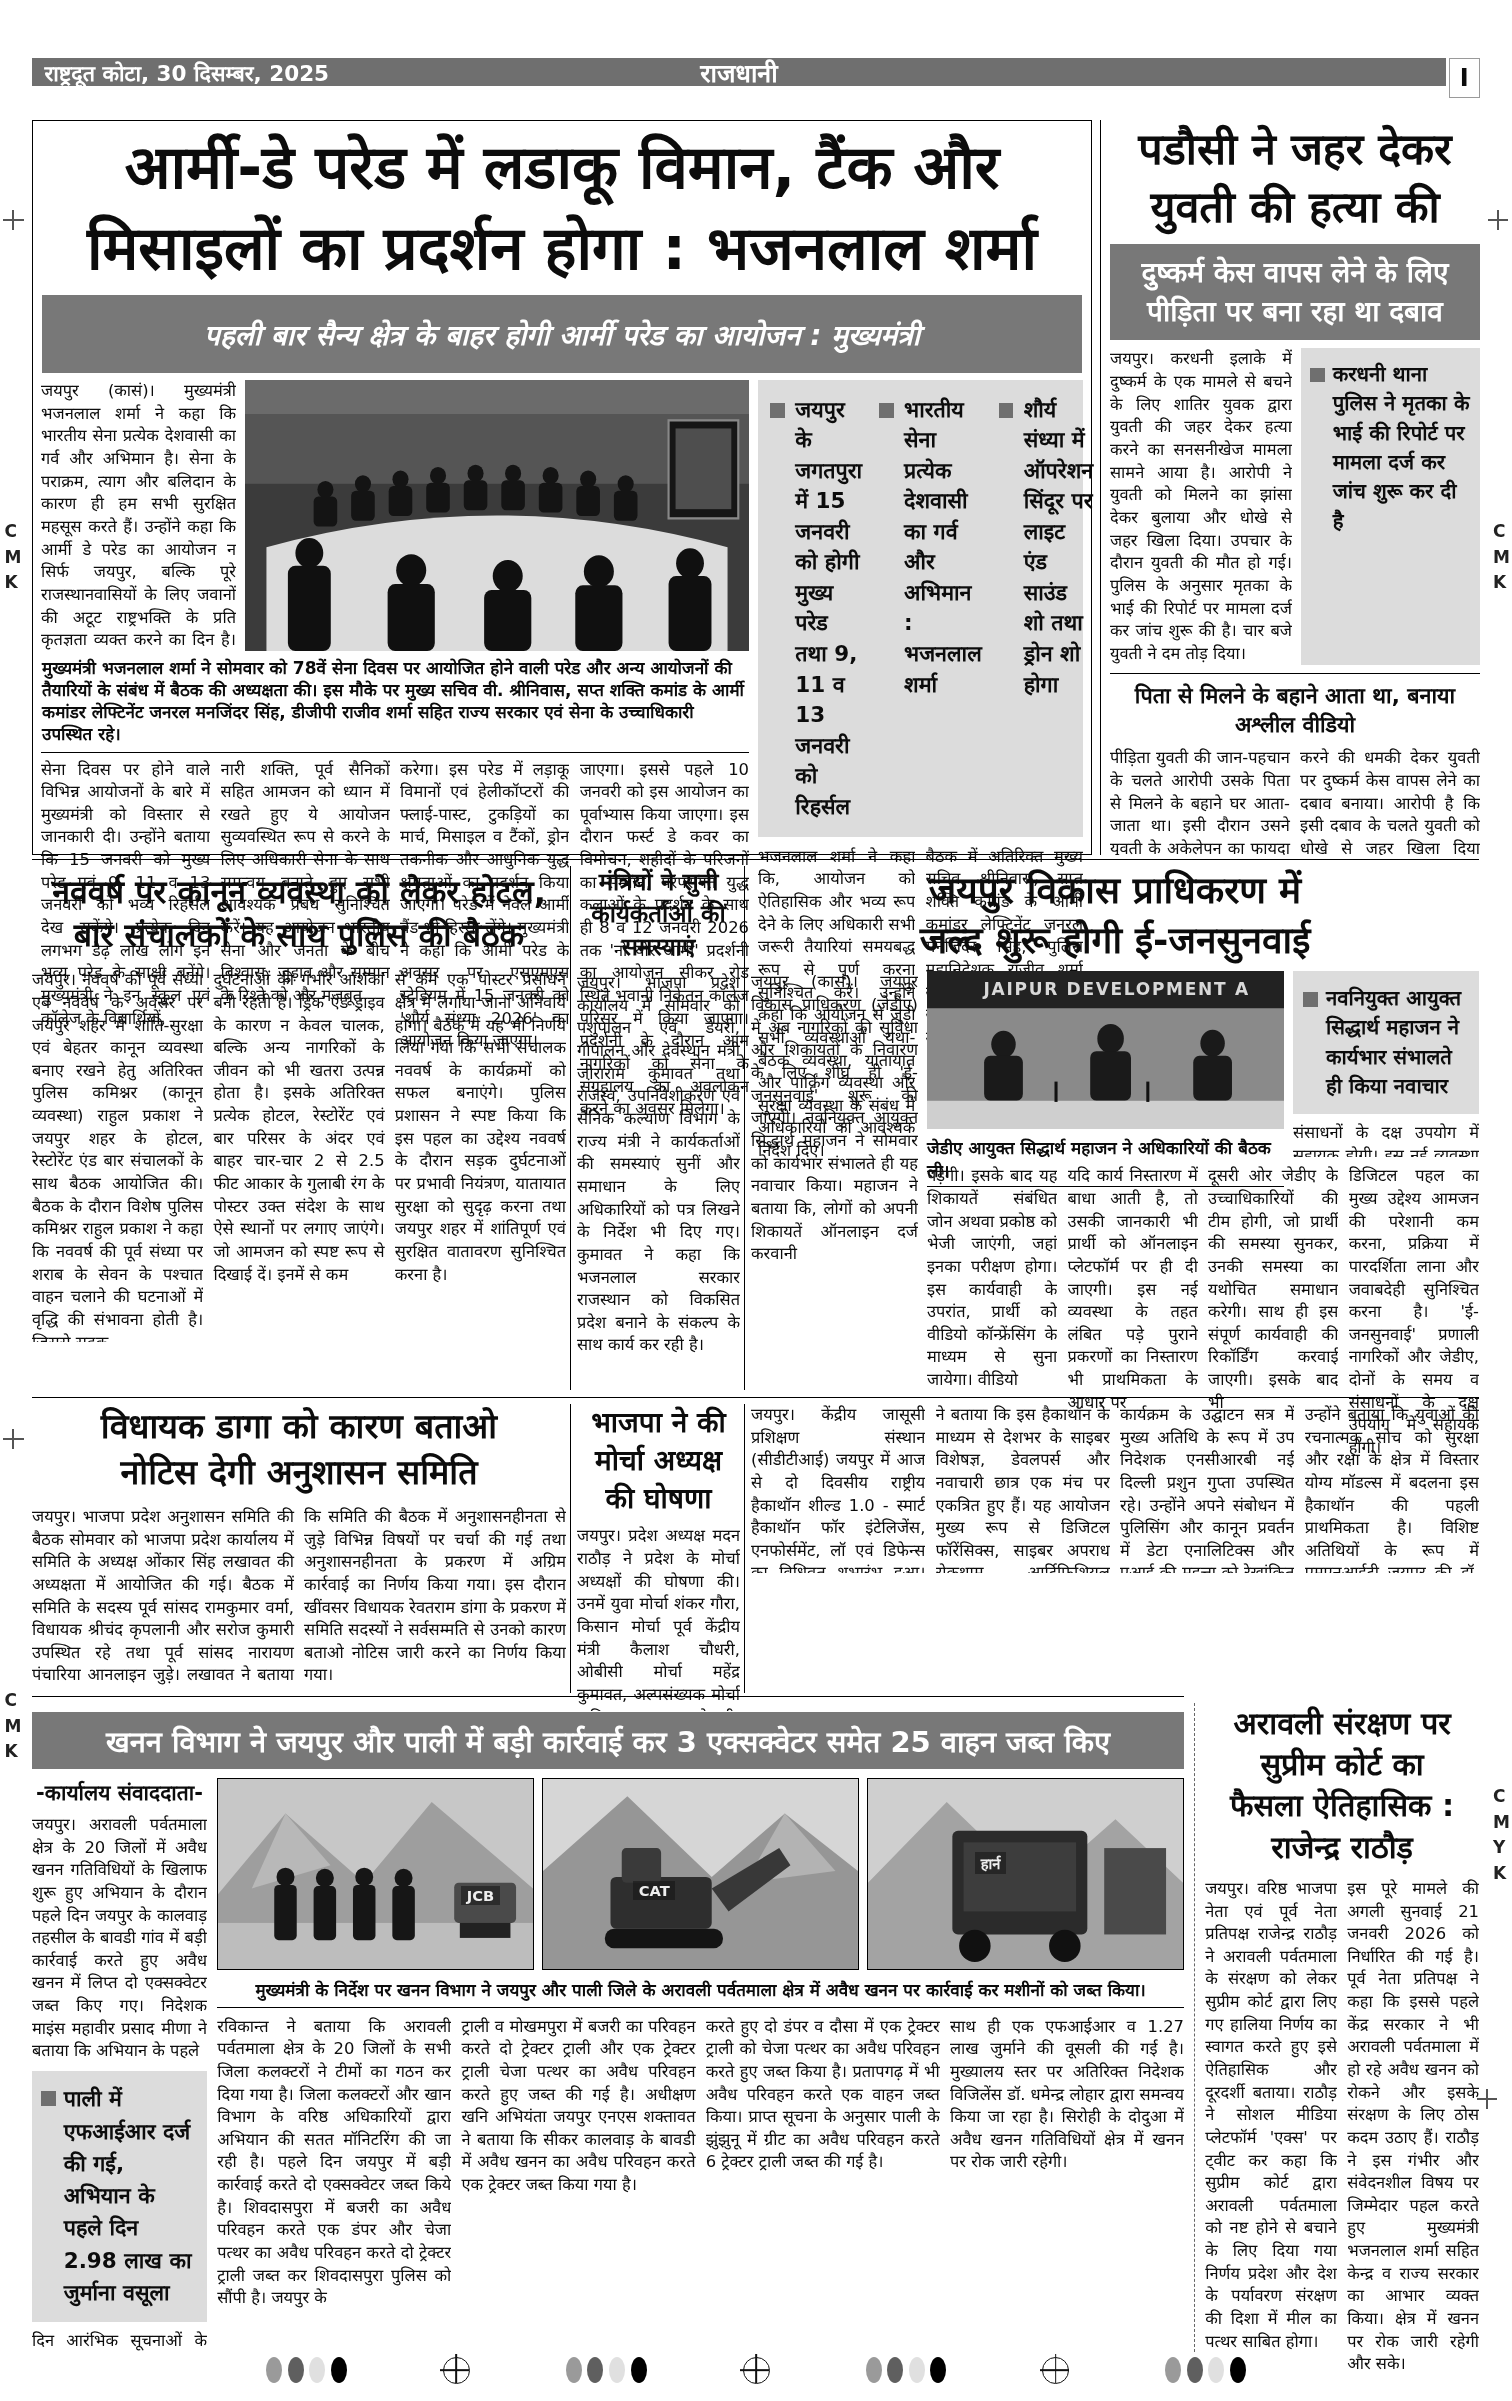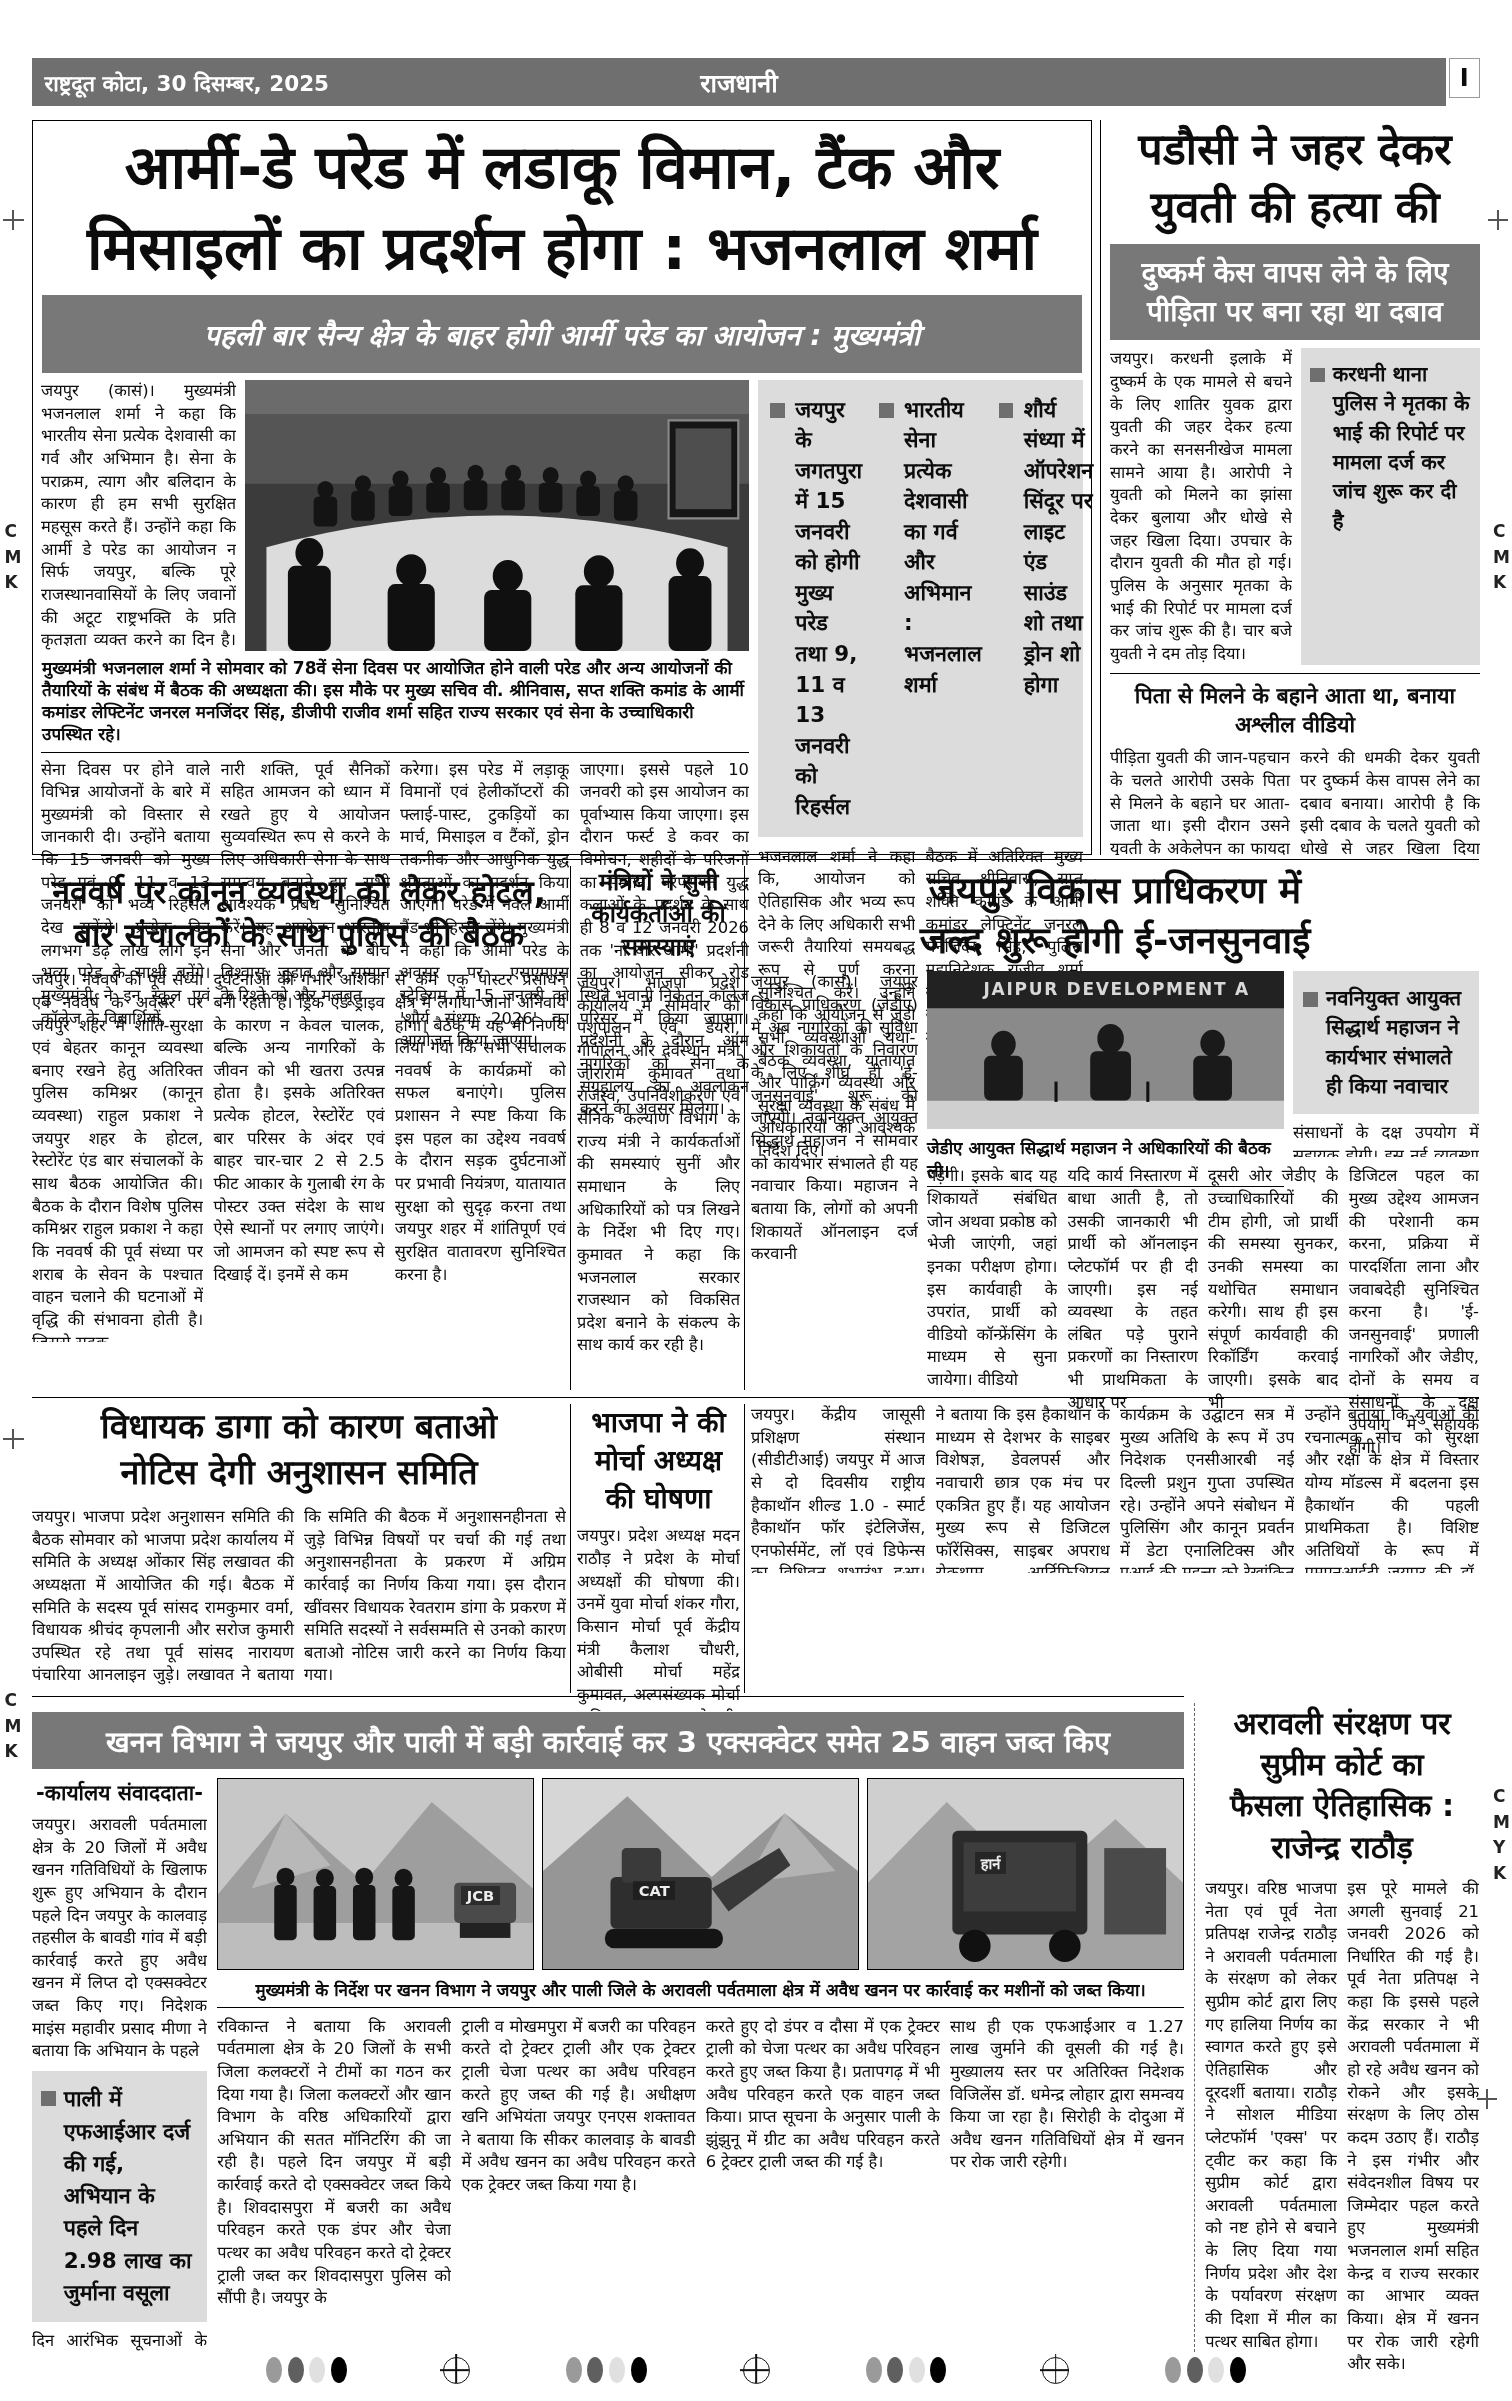--- a/index.html
+++ b/index.html
@@ -1,20 +1,20 @@
 <!DOCTYPE html>
 <html style="font-size:9px"><head>
 <meta charset="utf-8">
 <style>
   html,body{margin:0;padding:0;background:#ffffff;}
   #page{position:relative;width:1512px;height:2401px;background:#fff;color:#0c0c0c;
         font-family:"DejaVu Sans","Liberation Sans",sans-serif;overflow:hidden;}
   .abs{position:absolute;}
   
-  .hbar{left:32px;top:58px;width:1414px;height:48px;background:#6f6f6f;color:#fff;
+  .hbar{left:32px;top:58px;width:1414px;height:28px;background:#6f6f6f;color:#fff;
         display:flex;align-items:center;padding:0 12.4px;box-sizing:border-box;}
   .hdate{font-size:21.5px;font-weight:bold;}
   .hsec{position:absolute;left:0;right:0;text-align:center;font-size:25px;font-weight:bold;}
   .pagebox{left:1449px;top:58px;width:30.5px;height:40px;background:#fff;border:1.1px solid #9a9a9a;
         display:flex;align-items:center;justify-content:center;font-size:24px;font-weight:bold;box-sizing:border-box;}
   
   .bt{font-size:16.4px;line-height:1.38;text-align:justify;overflow:hidden;}
   .caption{font-size:17px;font-weight:bold;line-height:1.3;}
   .kick{background:#787878;color:#fff;font-weight:bold;text-align:center;}
   .graybox{background:#dcdcdc;}

